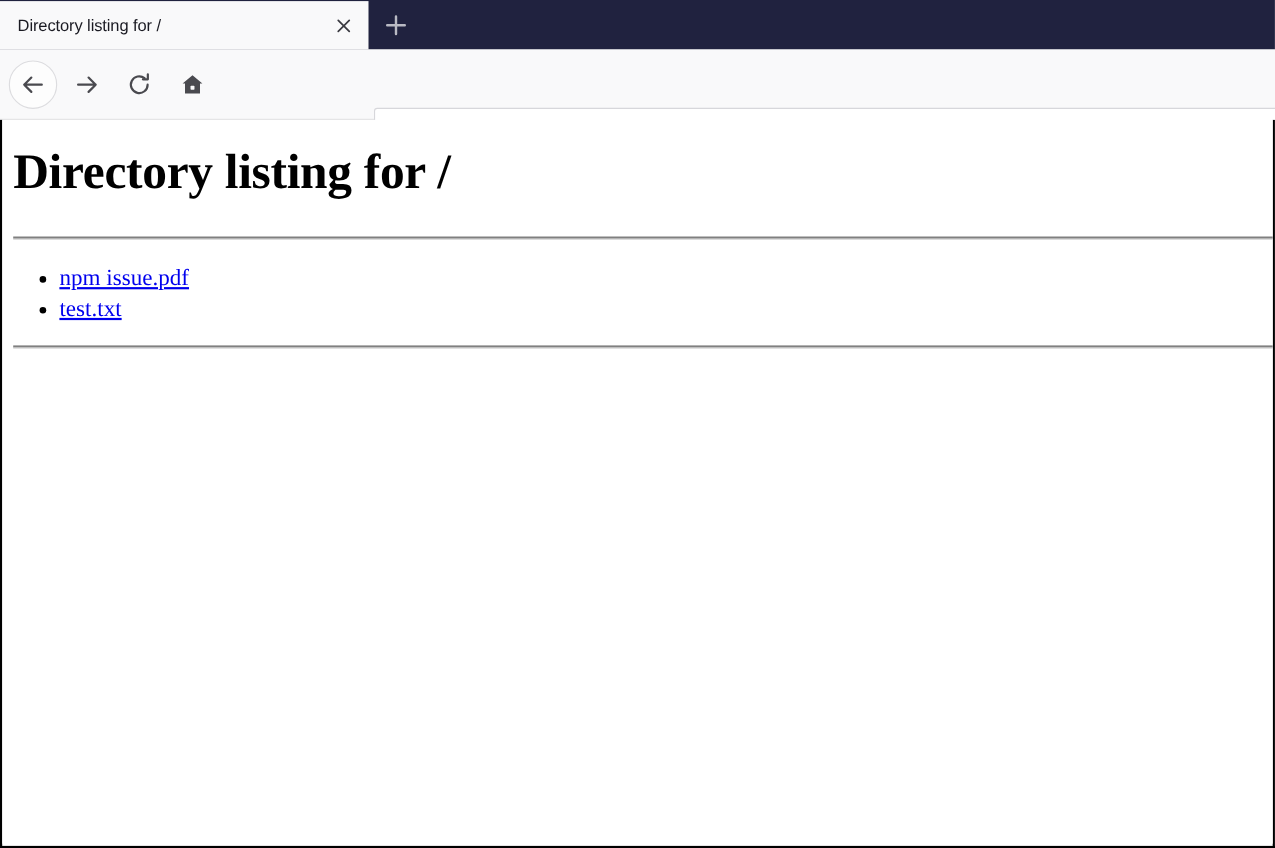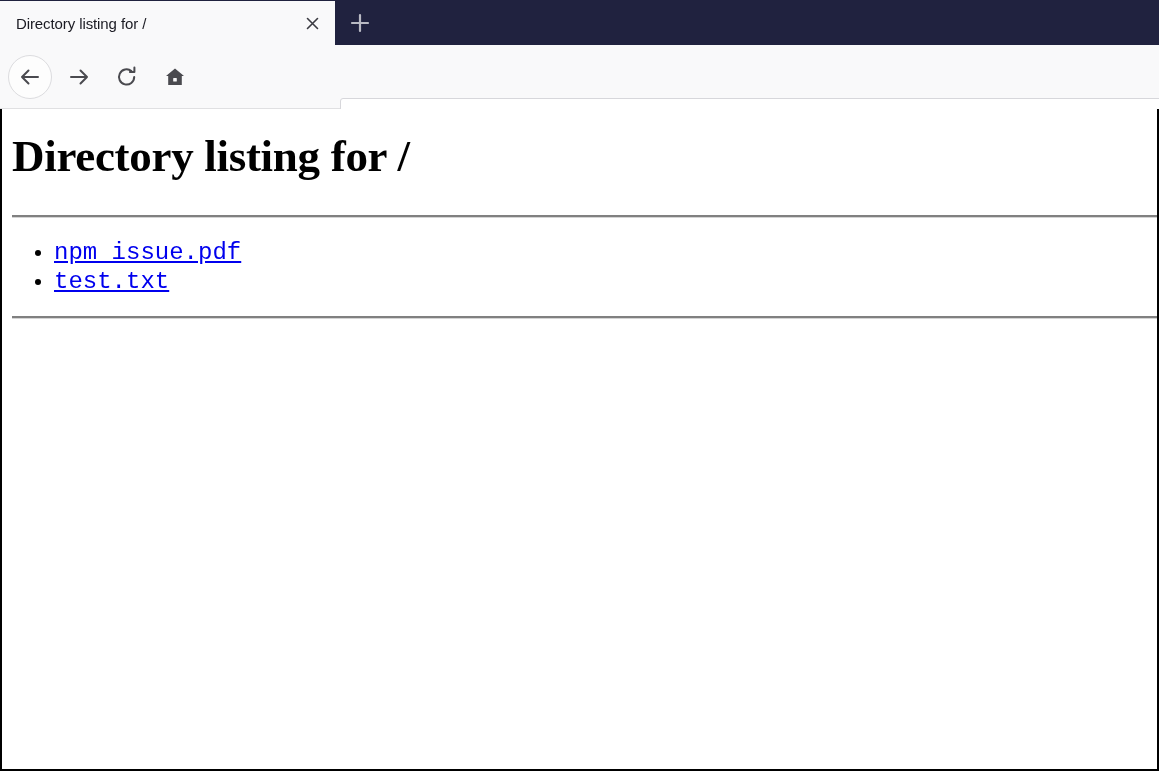--- a/index.html
+++ b/index.html
@@ -201,22 +201,22 @@
     font-family: "Liberation Serif", "DejaVu Serif", serif;
     font-size: 21px;
     line-height: 28px;
     color: #000000;
   }
   .doc-list li { margin: 0; padding: 0; }
   .doc-list li::marker { font-size: 20px; }
   .doc-link {
     color: #0000ee;
     text-decoration: underline;
-    font-family: Liberation Mono, monospace;
-    font-size: 24px;
+    font-family: Liberation Serif, serif;
+    font-size: 21px;
   }
 </style>
 </head>
 <body>
 
 <div class="browser">
 
   <div class="tabstrip">
 
     <div class="tab-active">

